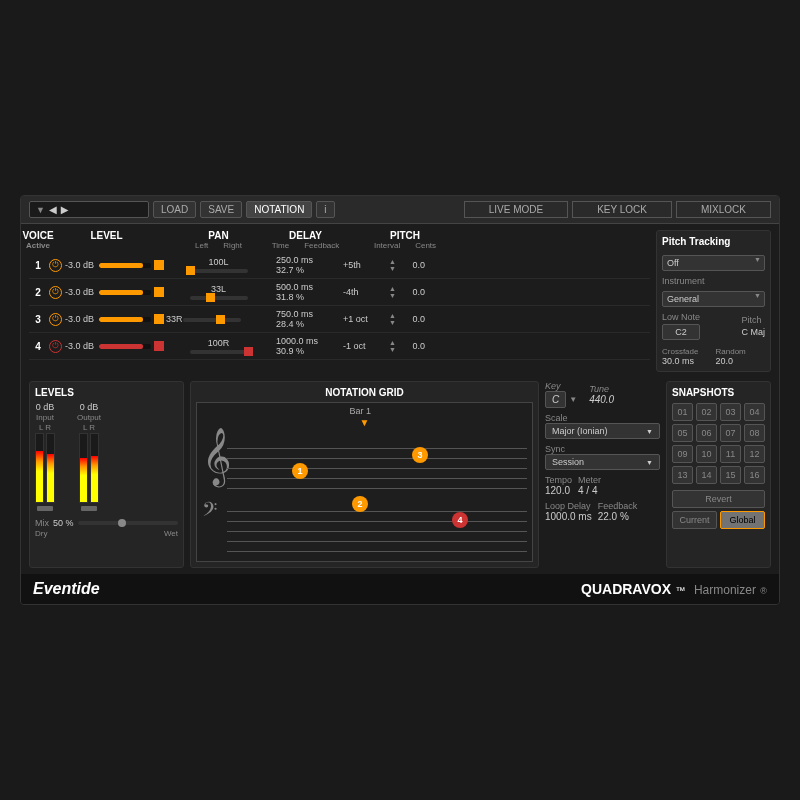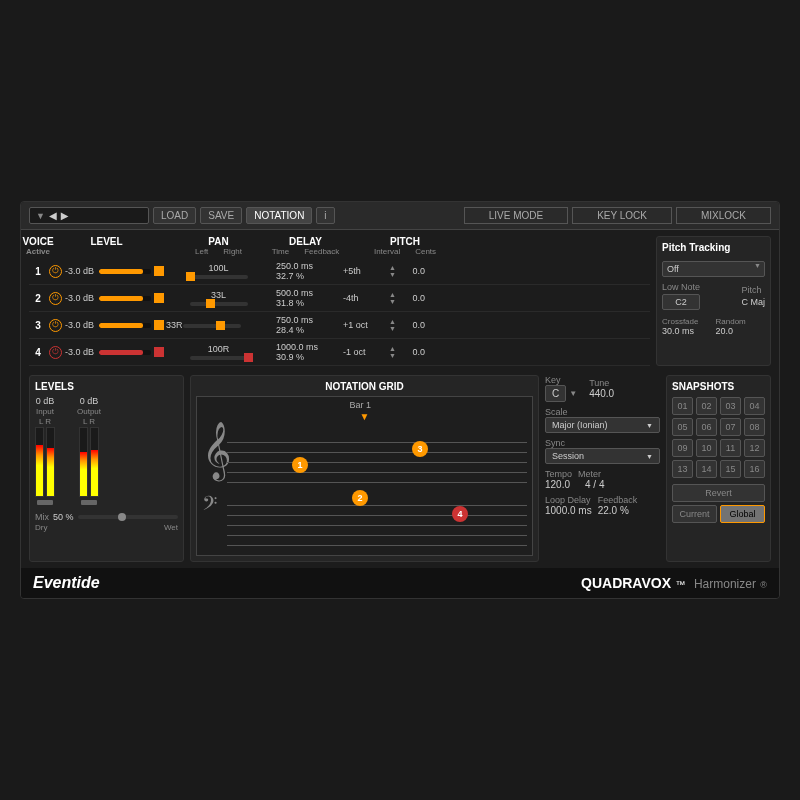--- a/index.html
+++ b/index.html
@@ -139,20 +139,21 @@
       font-size: 9px;
       font-weight: bold;
       color: #fff;
       cursor: pointer;
     }
     .ks-row {
       display: flex;
       gap: 4px;
       align-items: center;
       margin-bottom: 5px;
+      font-style: italic;
     }
 
     
     .pitch-panel {
       width: 115px;
       background: #252525;
       border: 1px solid #333;
       border-radius: 3px;
       padding: 5px;
     }
@@ -609,20 +610,28 @@
   </div>
         </div>
     </div>
 
     <div class="pitch-panel">
       <div class="pitch-panel-title">Pitch Tracking</div>
       <div class="pt-row">
         <div class="pt-select-wrap">
           <select class="pt-select">
             <option>Off</option>
+          </select>
+        </div>
+      </div>
+      <div class="pt-row">
+        <div class="pt-label">Instrument</div>
+        <div class="pt-select-wrap">
+          <select class="pt-select">
+            <option>General</option>
           </select>
         </div>
       </div>
       <div class="pt-row">
         <div style="display:flex;gap:4px;align-items:center;justify-content:space-between;">
           <div>
             <div class="pt-label">Low Note</div>
             <div class="pt-note-val">C2</div>
           </div>
           <div>
@@ -748,21 +757,21 @@
             <span style="font-size:7px;">▼</span>
         </div>
       </div>
       <div style="display:flex;gap:6px;margin-bottom:5px;">
         <div>
           <div style="font-size:9px;color:#888;">Tempo</div>
           <div style="font-size:10px;color:#ccc;">120.0</div>
         </div>
         <div>
           <div style="font-size:9px;color:#888;">Meter</div>
-          <div style="font-size:10px;color:#ccc;margin-left:7px;">4 / 4</div>
+          <div style="font-size:10px;color:#ccc;">4 / 4</div>
         </div>
       </div>
       <div>
         <div style="display:flex;gap:6px;">
           <div>
             <div style="font-size:9px;color:#888;">Loop Delay</div>
             <div style="font-size:10px;color:#ccc;">1000.0 ms</div>
           </div>
           <div>
             <div style="font-size:9px;color:#888;">Feedback</div>

